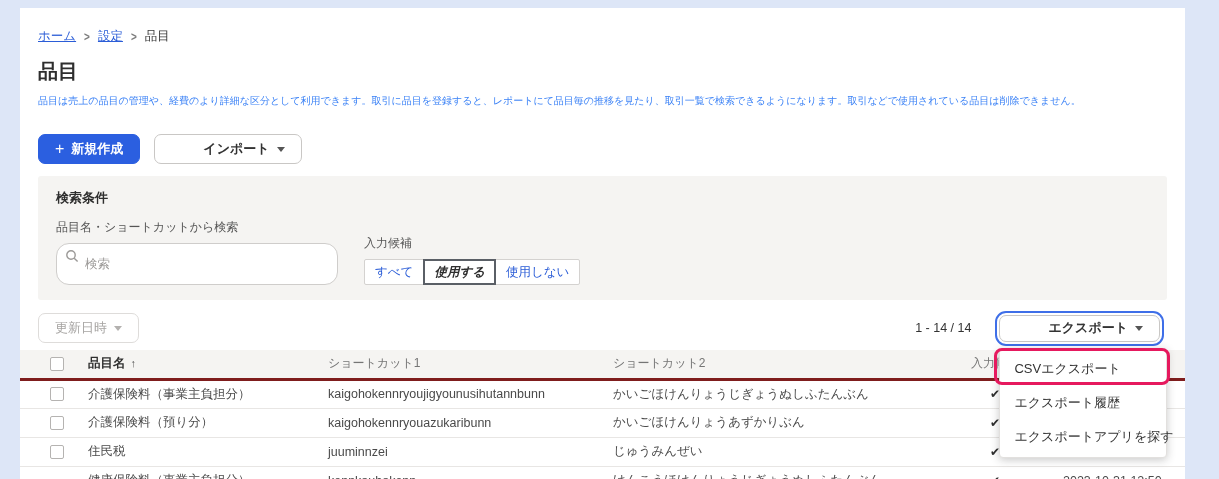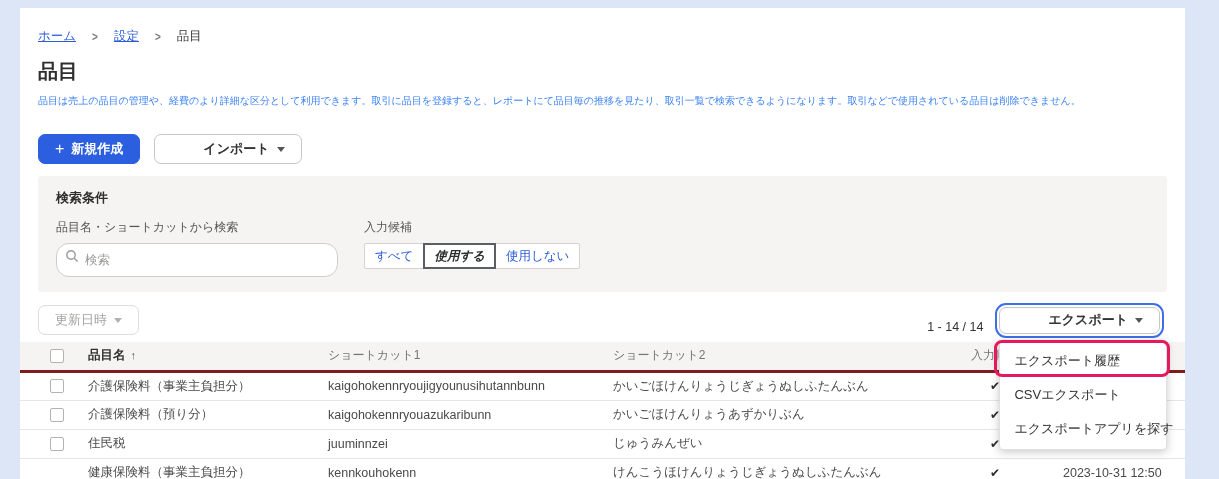--- a/index.html
+++ b/index.html
@@ -13,21 +13,21 @@
   .card {
     position:relative;
     margin:8px 34px 0 20px;
     width:1165px;
     min-height:471px;
     background:#fff;
   }
   .pad { padding-left:18px; padding-right:18px; }
 
   
-  .breadcrumb { padding-top:20px; font-size:12.5px; display:flex; align-items:center; gap:16px; }
+  .breadcrumb { padding-top:20px; font-size:12.5px; display:flex; align-items:center; gap:8px; }
   .breadcrumb a { color:#2b5dd7; text-decoration:underline; cursor:pointer; }
   .crumb-sep { color:#7c7c7c; font-size:10px; font-weight:bold; transform:scaleY(1.3); }
   .crumb-current { color:#3a3a3a; }
 
   
   h1.page-title { margin-top:13px; font-size:20px; font-weight:bold; color:#2e2e2e; }
   .page-desc { margin-top:9px; font-size:10px; color:#3b82f6; }
 
   
   .toolbar { margin-top:26px; display:flex; gap:14px; align-items:center; }
@@ -38,41 +38,41 @@
   .btn-outline { border-color:#c9c7c5; color:#333;padding-left:48px; }
   .btn-disabled { border-color:#dedcda; color:#a6a4a2; font-weight:normal; cursor:default; }
   .plus { font-size:16px; font-weight:normal; line-height:1; }
   .caret { width:0; height:0; border-left:4px solid transparent; border-right:4px solid transparent;
            border-top:5px solid #555; display:inline-block; }
   .caret-gray { border-top-color:#b3b1af; }
 
   
   .search-panel { margin:12px 18px 0 18px; background:#f5f4f2; border-radius:3px; padding:13px 18px 15px; }
   .sp-title { font-size:13px; font-weight:bold; color:#2e2e2e; }
-  .sp-row { display:flex; margin-top:12px; gap:26px; }
+  .sp-row { display:flex; margin-top:12px; gap:26px; align-items:flex-end; }
   .sp-field label, .sp-suggest > .sp-label { display:block; font-size:12px; color:#555; margin-bottom:7px; }
   .search-box { position:relative; width:282px; }
   .search-box input {
-    width:100%; height:34px; border:1px solid #cfcdcb; border-radius:13px; background:#fff;
+    width:100%; height:42px; border:1px solid #cfcdcb; border-radius:13px; background:#fff;
     padding:0 10px 0 28px; font-size:12.5px; color:#333; outline:none;
     font-family:"Liberation Sans","DejaVu Sans",sans-serif;
   }
   .search-box input::placeholder { color:#9b9997; }
   .mag { position:absolute; left:9px; top:6px; }
   .segmented { display:flex; align-items:stretch; }
   .seg { background:#fff; border:1px solid #d4d2d0; padding:4px 10px; font-size:12.5px;
          color:#2b5dd7; cursor:pointer; line-height:16px; margin-left:-1px; }
   .seg:first-child { margin-left:0; border-radius:2px 0 0 2px; }
   .seg:last-child { border-radius:0 2px 2px 0; }
   .seg-selected { border:2px solid #5a5f66; color:#2e2e2e; font-weight:bold; padding:3px 9px;
                   position:relative; z-index:1;font-style:italic; }
 
   
   .list-toolbar { margin:14px 25px 0 18px; display:flex; justify-content:space-between; align-items:center; height:28px; }
-  .lt-right { display:flex; align-items:flex-end; gap:16px; }
+  .lt-right { display:flex; align-items:center; gap:28px; }
   .range-text { font-size:12.5px; color:#333; }
   .export-wrap { position:relative; }
   .btn-export { height:27px; outline:2px solid #3f6fe8; outline-offset:2px; }
 
   
   .menu { position:absolute; z-index:20; top:33px; left:0; width:168px; background:#fff;
           border:1px solid #e2e0de; border-radius:4px; box-shadow:0 2px 8px rgba(40,40,40,.25);
           padding:3px 0; }
   .menu-item { padding:8px 14px; font-size:13px; color:#333; white-space:nowrap; cursor:pointer; }
   .highlight-box { position:absolute; top:33px; left:-5px; width:176px; height:37px;
@@ -150,22 +150,22 @@
       <span class="caret caret-gray"></span>
     </button>
     <div class="lt-right">
       <span class="range-text">1 - 14 / 14</span>
       <div class="export-wrap">
         <button class="btn btn-outline btn-export">
           <span>エクスポート</span>
           <span class="caret"></span>
         </button>
         <div class="menu">
+          <div class="menu-item">CSVエクスポート</div>
           <div class="menu-item">エクスポート履歴</div>
-          <div class="menu-item">CSVエクスポート</div>
           <div class="menu-item">エクスポートアプリを探す</div>
         </div>
         <div class="highlight-box"></div>
       </div>
     </div>
   </div>
 
   <table>
     <colgroup>
         <col class="c1">

